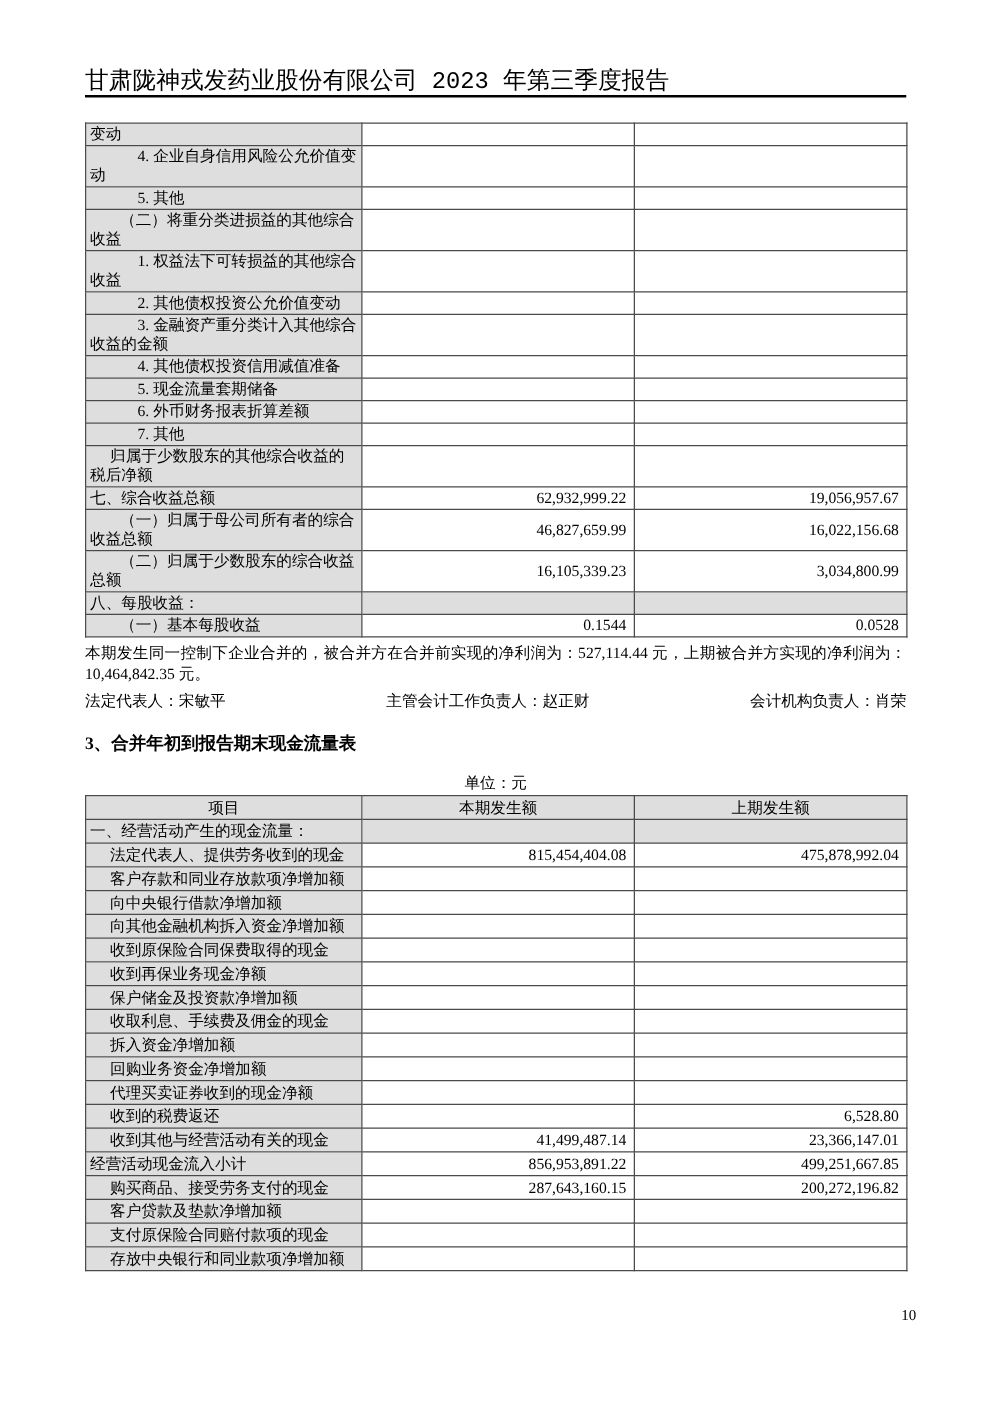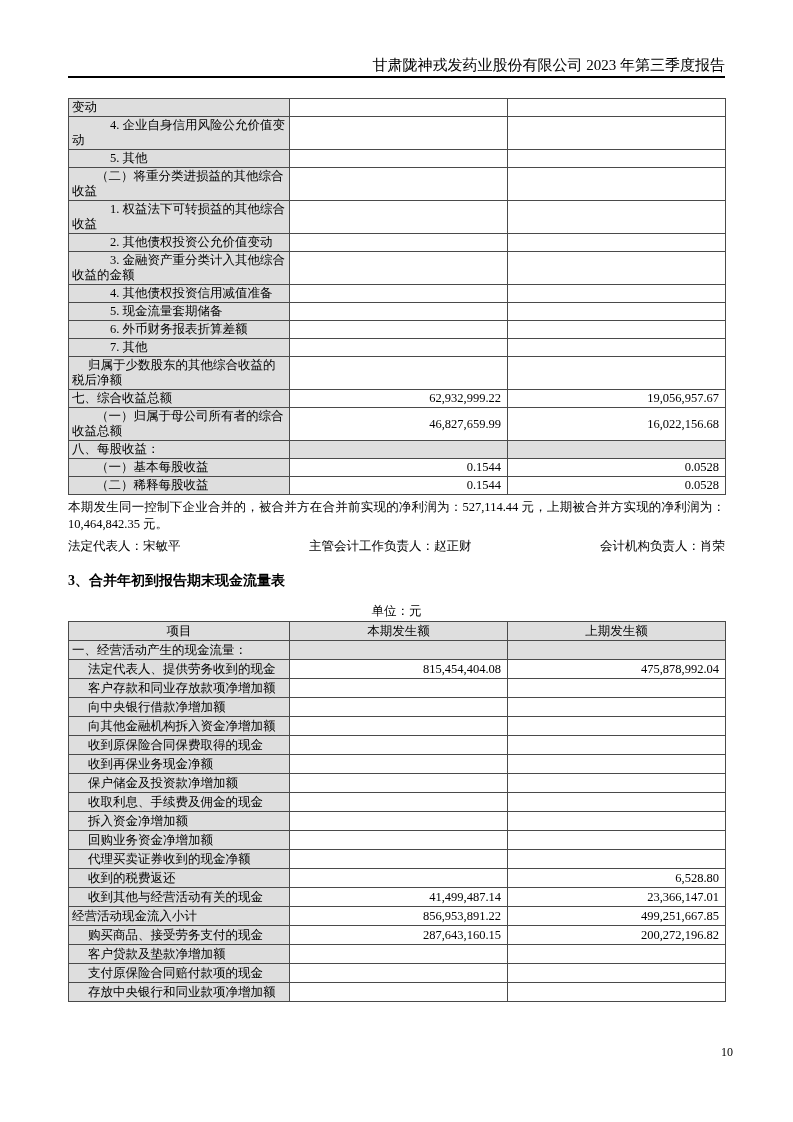--- a/index.html
+++ b/index.html
@@ -14,23 +14,23 @@
     font-family:"Liberation Serif","DejaVu Serif",serif;
     color:var(--text);
     position:relative;
   }
   .page{
     width:793px;height:1122px;
     padding:57px 68px 0 68px;
     position:relative;
   }
   .doc-header{
-    text-align:right;
-    font-size:15px;
+    font-size:19px;
     line-height:16px;
+    font-family:Liberation Mono, monospace;
   }
   .header-rule{
     border:none;
     border-top:2px solid #000;
     margin-top:3px;
   }
   table{
     border-collapse:collapse;
     table-layout:fixed;
     width:657px;
@@ -176,31 +176,31 @@
           <td class="lab ind0">七、综合收益总额</td>
           <td class="val">62,932,999.22</td>
           <td class="val">19,056,957.67</td>
         </tr>
         <tr>
           <td class="lab ind2">（一）归属于母公司所有者的综合收益总额</td>
           <td class="val">46,827,659.99</td>
           <td class="val">16,022,156.68</td>
         </tr>
         <tr>
+          <td class="lab ind2">（二）归属于少数股东的综合收益总额</td>
+          <td class="val">16,105,339.23</td>
+          <td class="val">3,034,800.99</td>
+        </tr>
+        <tr>
           <td class="lab ind0">八、每股收益：</td>
           <td class="val shaded"></td>
           <td class="val shaded"></td>
         </tr>
         <tr>
           <td class="lab ind2">（一）基本每股收益</td>
-          <td class="val">0.1544</td>
-          <td class="val">0.0528</td>
-        </tr>
-        <tr>
-          <td class="lab ind2">（二）稀释每股收益</td>
           <td class="val">0.1544</td>
           <td class="val">0.0528</td>
         </tr>
       </tbody>
   </table>
 
   <p class="merge-note">本期发生同一控制下企业合并的，被合并方在合并前实现的净利润为：527,114.44 元，上期被合并方实现的净利润为：10,464,842.35 元。</p>
 
   <div class="signatures">
     <span>法定代表人：宋敏平</span>

